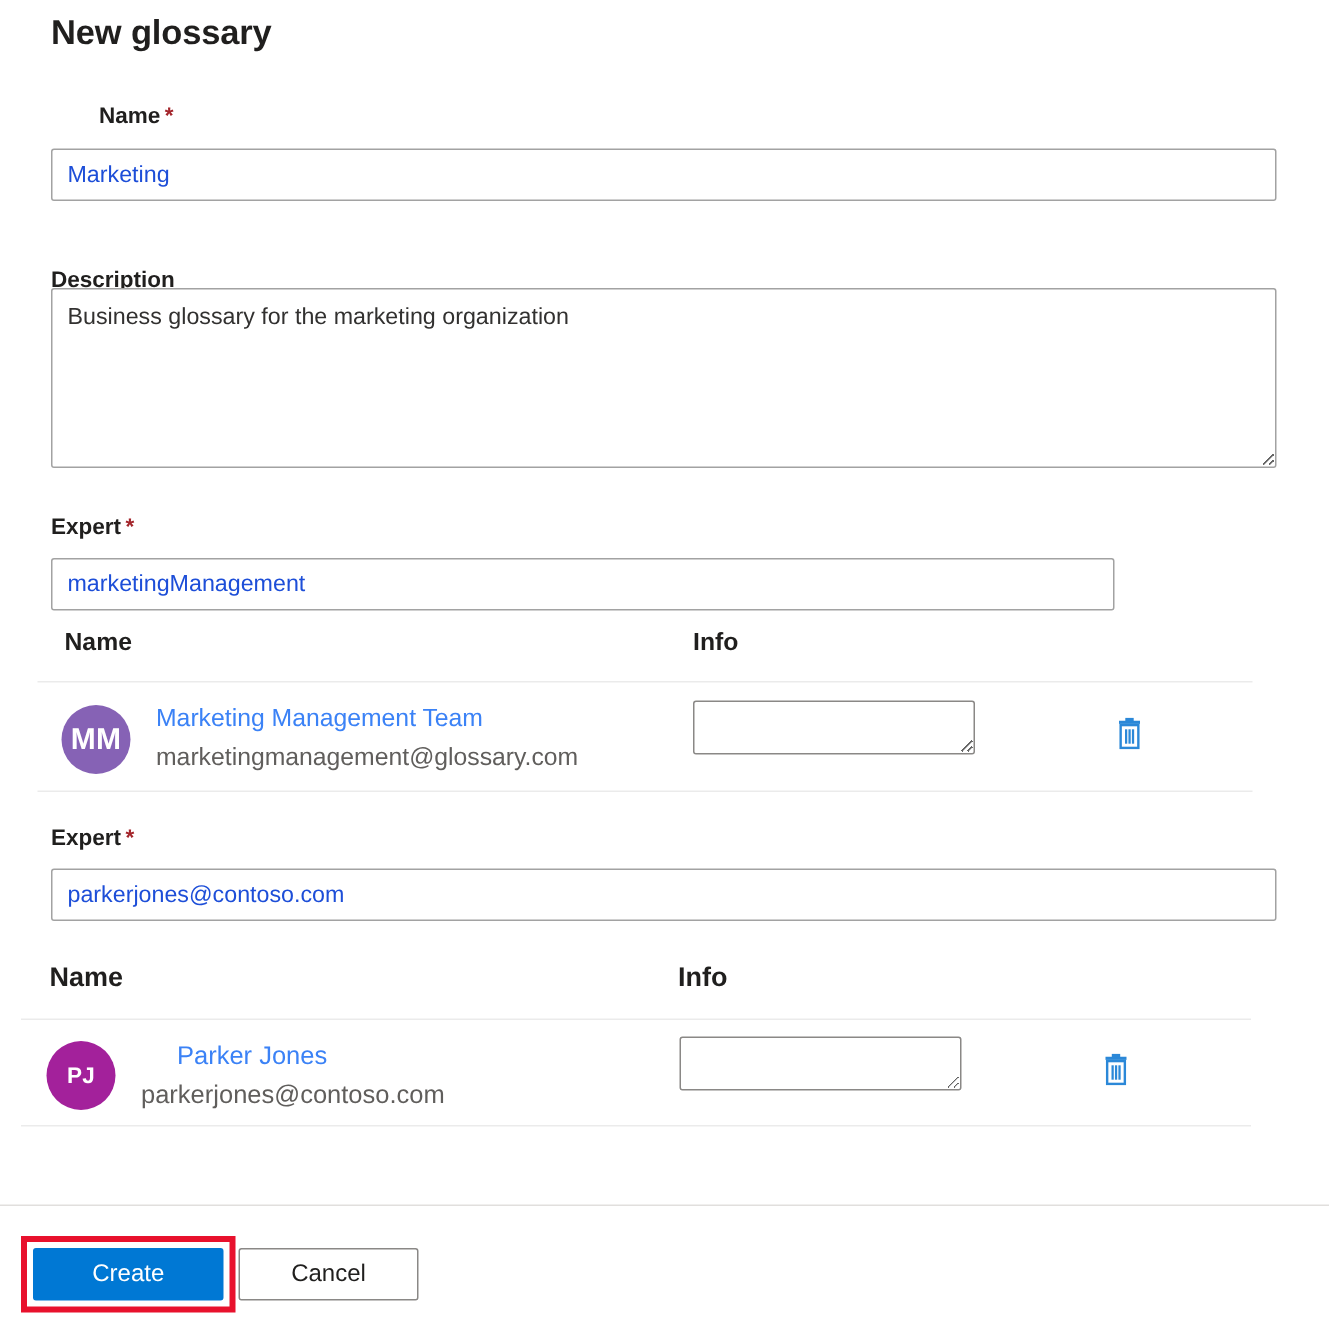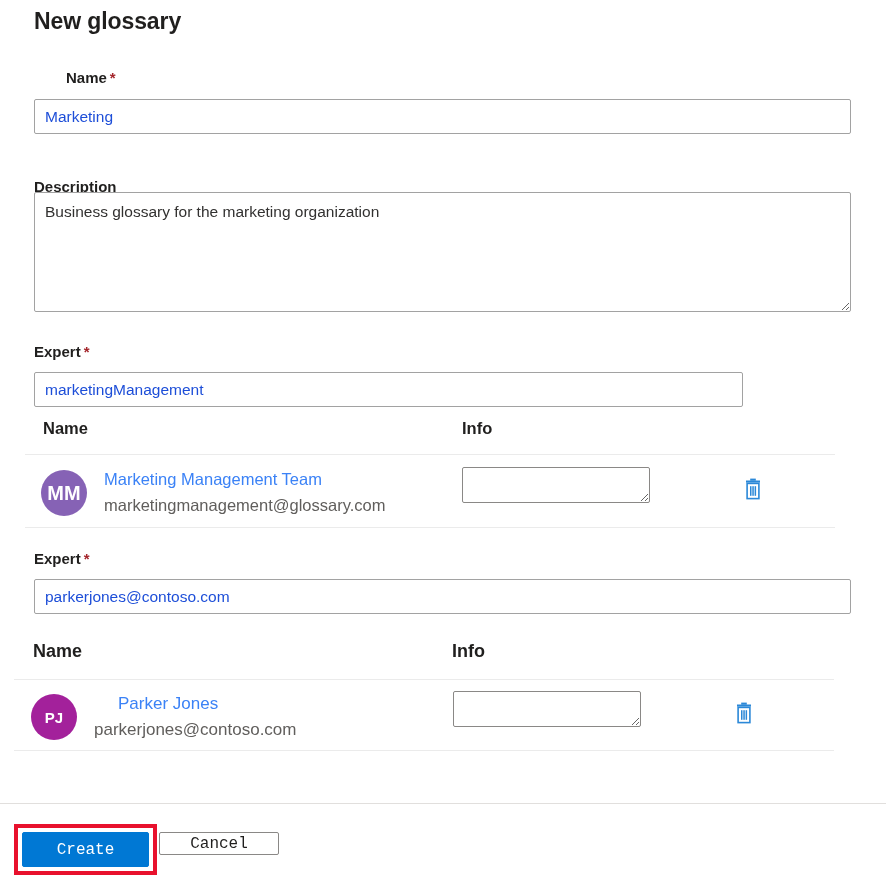--- a/index.html
+++ b/index.html
@@ -148,21 +148,21 @@
     position: absolute;
     left: 0;
     width: 886px;
     height: 1px;
     background: #e1dfdd;
   }
 
   .btn {
     position: absolute;
     box-sizing: border-box;
-    font-family: Liberation Mono, monospace;
+    font-family: Liberation Sans, sans-serif;
     font-size: 16px;
     border-radius: 2px;
     cursor: pointer;
     display: flex;
     align-items: center;
     justify-content: center;
     padding: 0;
   }
   .btn-primary {
     background: #0078d4;
@@ -258,15 +258,15 @@
   </button>
 
   <div class="row-rule" style="left:14px; top:750px; width:820px;"></div>
 
   <div class="footer-rule" style="top:803px;"></div>
 
   <button class="btn btn-primary" style="left:22px; top:832px; width:127px; height:35px;">Create</button>
 
   <div class="annotation-box" style="left:14px; top:824px; width:143px; height:51px;"></div>
 
-  <button class="btn btn-default" style="left:159px; top:832px; width:120px; height:23px;">Cancel</button>
+  <button class="btn btn-default" style="left:159px; top:832px; width:120px; height:35px;">Cancel</button>
 
 </div>
 
 </body></html>

